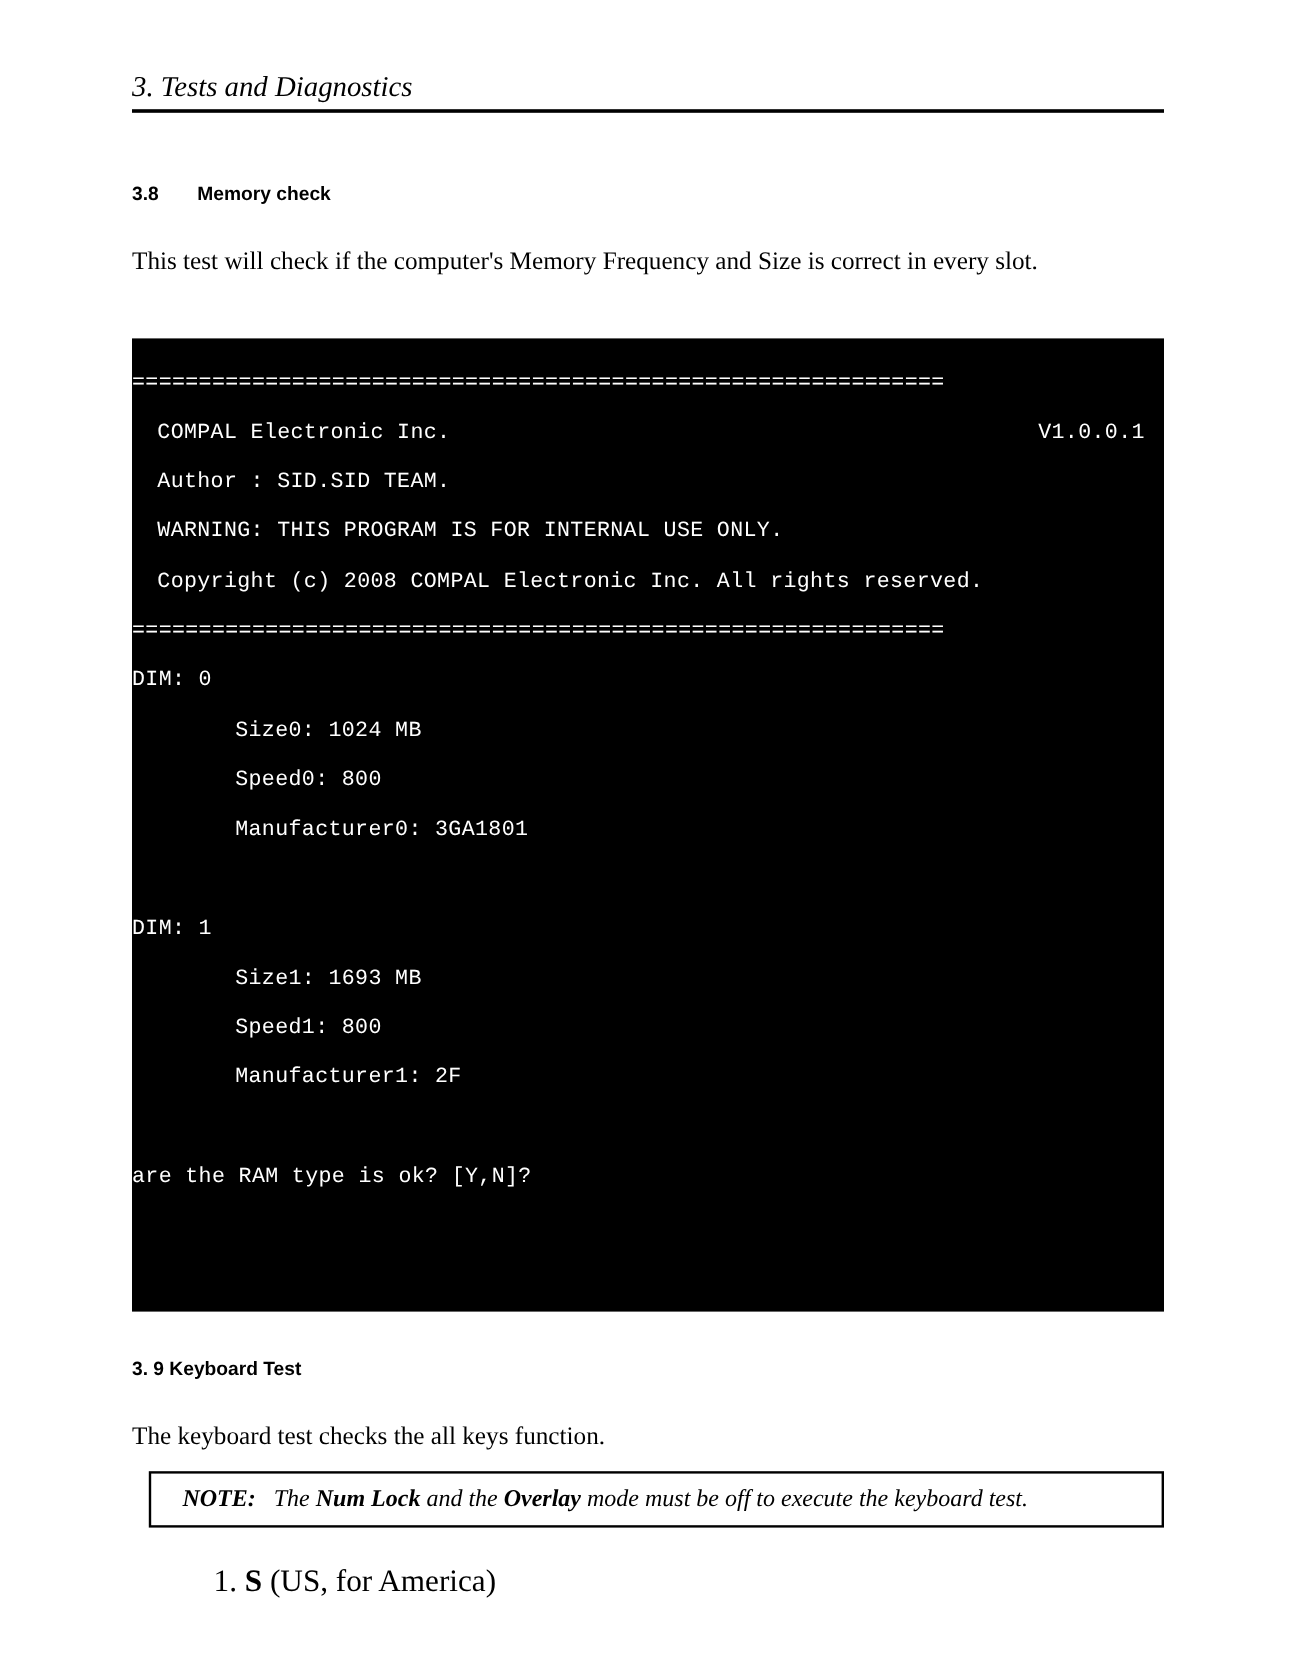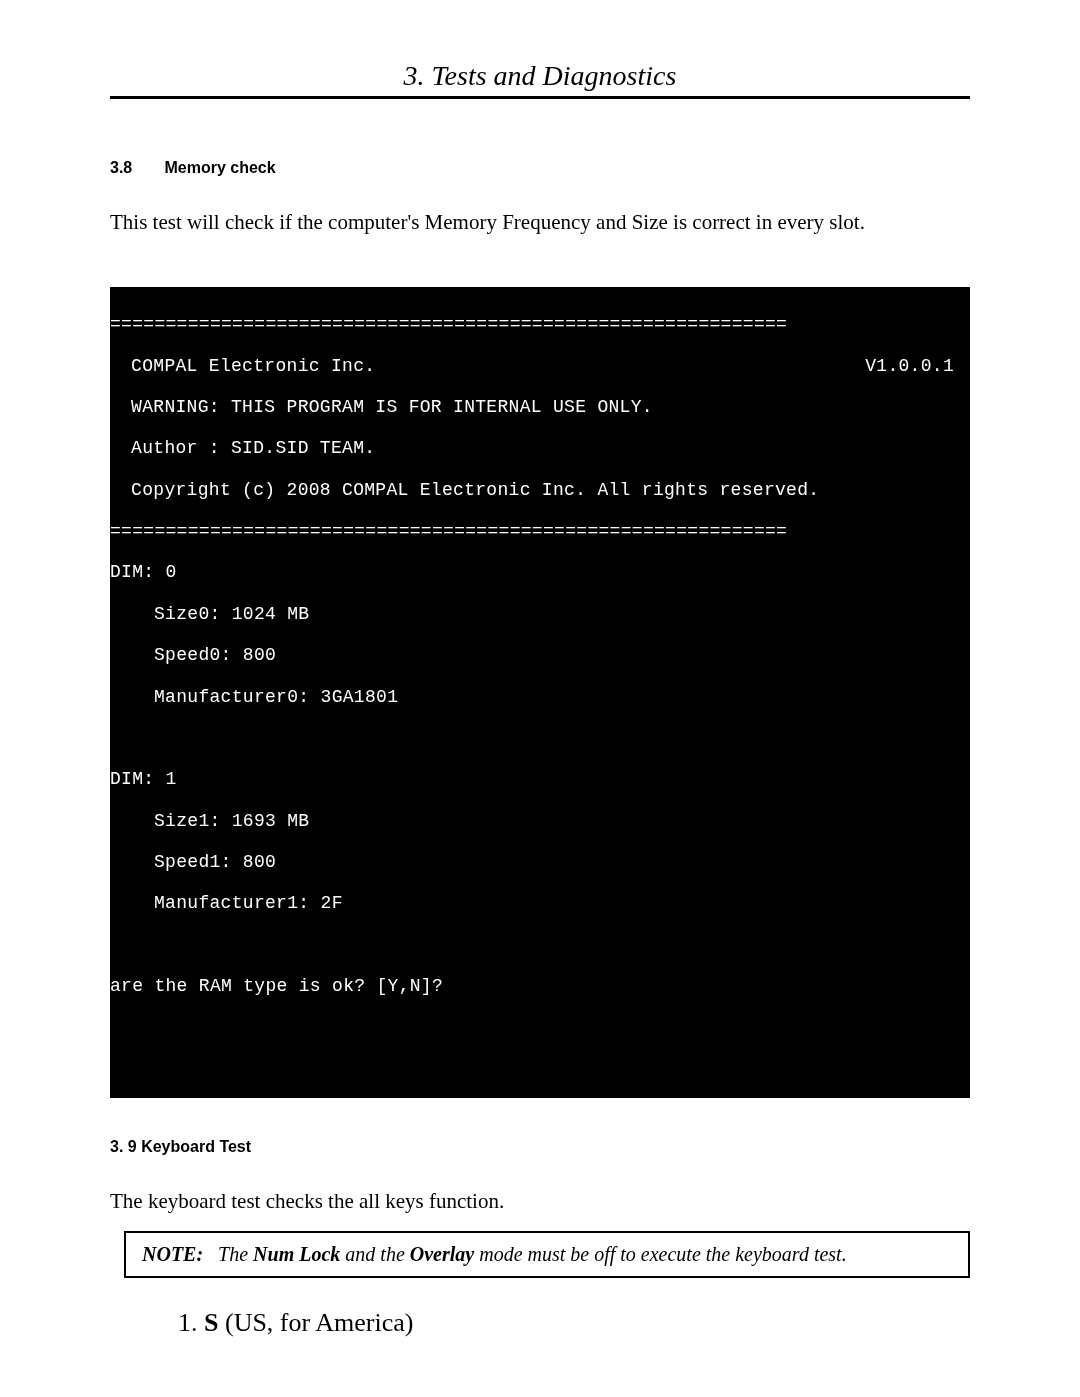--- a/index.html
+++ b/index.html
@@ -11,23 +11,23 @@
     width: 1080px;
     min-height: 1397px;
     margin: 0 auto;
     box-sizing: border-box;
     padding: 60px 110px 40px 110px;
     font-family: "Times New Roman", Times, serif;
     color: #000;
     position: relative;
   }
   .header-title {
-    text-align: center;
+    text-align: left;
     font-style: italic;
-    font-size: 28px;
+    font-size: 24px;
     margin-bottom: 4px;
   }
   .header-rule {
     border: none;
     border-top: 3px solid #000;
     margin: 0 0 60px 0;
   }
   h2.section {
     font-family: Arial, Helvetica, sans-serif;
     font-weight: bold;
@@ -51,24 +51,24 @@
     line-height: 1.15;
     padding: 6px 0 60px 0;
     margin: 50px 0 40px 0;
     white-space: pre;
     letter-spacing: 0.3px;
   }
   .terminal .line { display: block; padding: 0 2px; }
   .terminal .headblock { padding-left: 10px; }
   .terminal .v-right { float: right; padding-right: 14px; text-align: right; }
   .terminal .indent1 { padding-left: 0; }
-  .terminal .indent2 { padding-left: 44px; }
+  .terminal .indent2 { padding-left: 86px; }
   .note-box {
     border: 2px solid #000;
-    padding: 10px 16px;
+    padding: 10px 26px;
     margin: 14px 0 30px 14px;
     font-size: 20px;
     font-style: italic;
   }
   .note-box .label { font-weight: bold; font-style: italic; }
   .note-box .kw { font-weight: bold; font-style: italic; }
   ol.options {
     font-size: 26px;
     margin: 12px 0 20px 70px;
     padding-left: 24px;
@@ -87,22 +87,22 @@
   <h2 class="section">
     <span class="sec-number">3.8</span>
     <span>Memory check</span>
   </h2>
 
   <p class="body">This test will check if the computer's Memory Frequency and Size is correct in every slot.</p>
 
   <div class="terminal">
 <span class="line indent1">=============================================================</span>
 <span class="line headblock"><span> COMPAL Electronic Inc.</span><span class="v-right">V1.0.0.1</span></span>
+<span class="line headblock"> Author : SID.SID TEAM.</span>
 <span class="line headblock"> WARNING: THIS PROGRAM IS FOR INTERNAL USE ONLY.</span>
-<span class="line headblock"> Author : SID.SID TEAM.</span>
 <span class="line headblock"> Copyright (c) 2008 COMPAL Electronic Inc. All rights reserved.</span>
 <span class="line indent1">=============================================================</span>
 <span class="line indent1">DIM: 0</span>
 <span class="line indent2">Size0: 1024 MB</span>
 <span class="line indent2">Speed0: 800</span>
 <span class="line indent2">Manufacturer0: 3GA1801</span>
 <span class="line">&nbsp;</span>
 <span class="line indent1">DIM: 1</span>
 <span class="line indent2">Size1: 1693 MB</span>
 <span class="line indent2">Speed1: 800</span>

